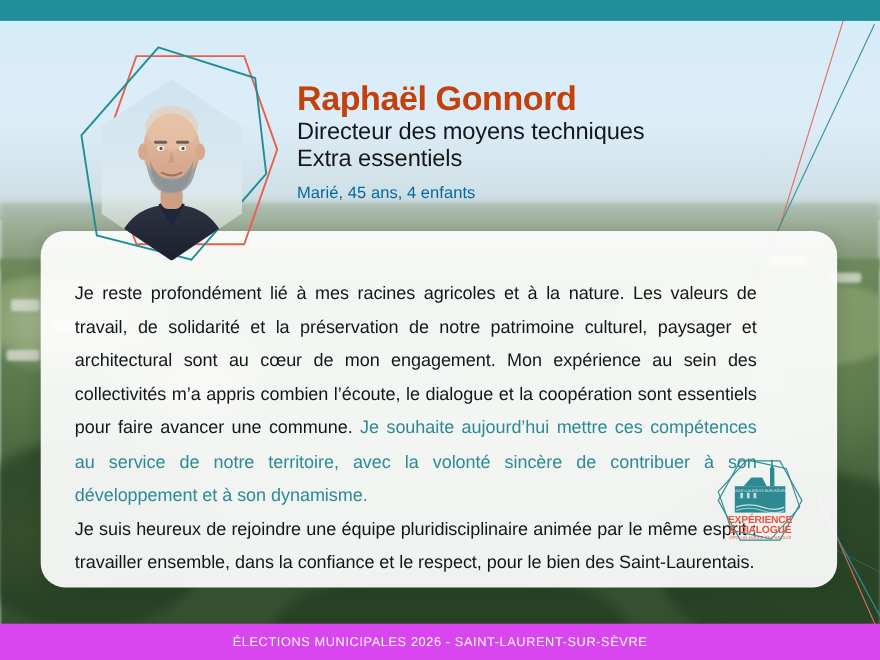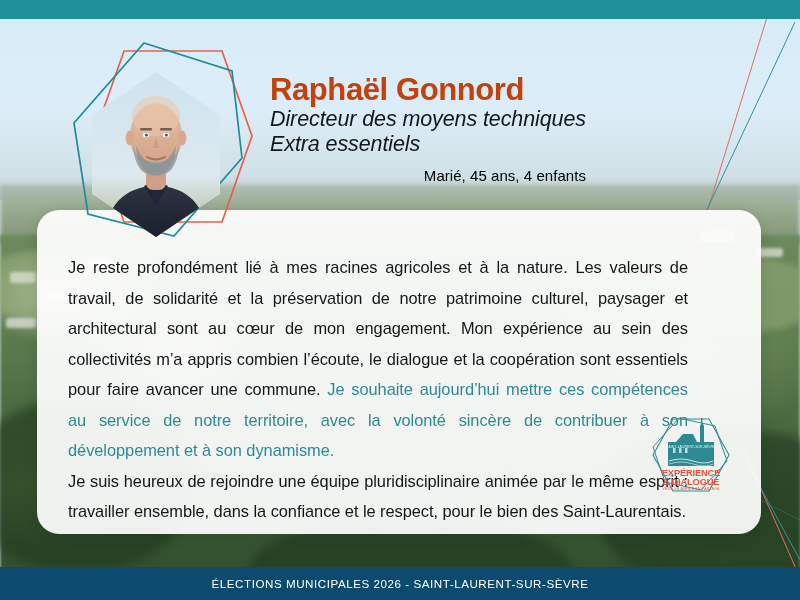--- a/index.html
+++ b/index.html
@@ -67,24 +67,24 @@
     overflow:hidden;
   }
 
   
   #header-text { position:absolute; left:270px; top:74px; z-index:5; }
   #person-name {
     font-size:31px; font-weight:bold; color:#c2410c; letter-spacing:-.4px;
     line-height:1.06;
   }
   #person-role1, #person-role2 {
-    font-size:21.5px; color:#15181a; line-height:1.18; letter-spacing:-.1px;font-style:italic;
+    font-size:21.5px; color:#15181a; line-height:1.18; letter-spacing:-.1px;
   }
   #person-meta {
-    font-size:15px; color:#000000; margin-top:9px; letter-spacing:.05px;text-align:right;
+    font-size:15px; color:#0369a1; margin-top:9px; letter-spacing:.05px;
   }
 
   
   #bio-card {
     position:absolute; left:37px; top:210px; width:724px; height:324px;
     background:rgba(255,255,255,.93);
     border-radius:22px; z-index:4;
     box-shadow:0 2px 14px rgba(20,40,30,.16);
     overflow:hidden;
   }
@@ -96,21 +96,21 @@
   #bio-text .accent { color:#2c8a95; }
   #bio-text .para2 { text-align:justify; }
 
   
   #card-logo { position:absolute; right:22px; bottom:40px; width:96px; height:78px; }
   #card-logo svg { display:block; }
 
   
   #footer-bar {
     position:absolute; left:0; bottom:0; width:800px; height:33px;
-    background:#0c4a6e; z-index:7;
+    background:#d946ef; z-index:7;
     display:flex; align-items:center; justify-content:center;
   }
   #footer-text {
     color:#fff; font-size:11.6px; letter-spacing:.55px; white-space:nowrap;
   }
 </style>
 </head>
 <body>
 
 <div id="bg-photo">

